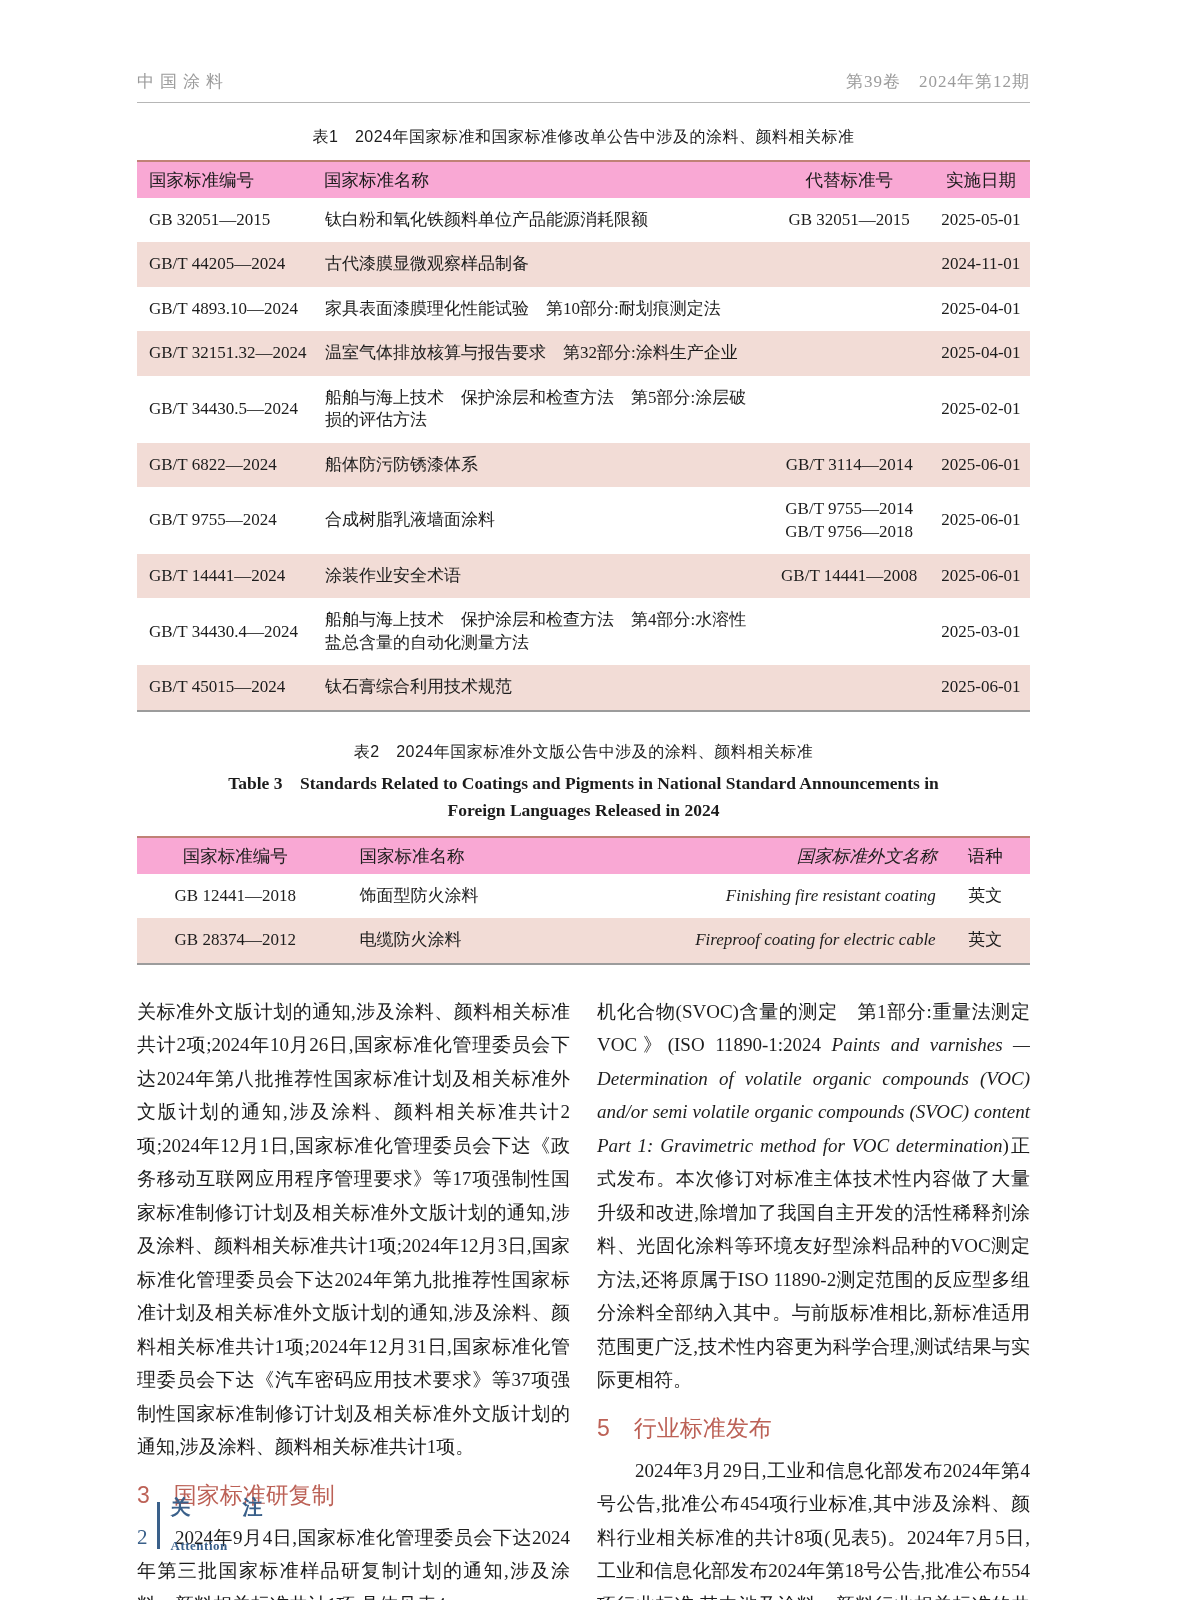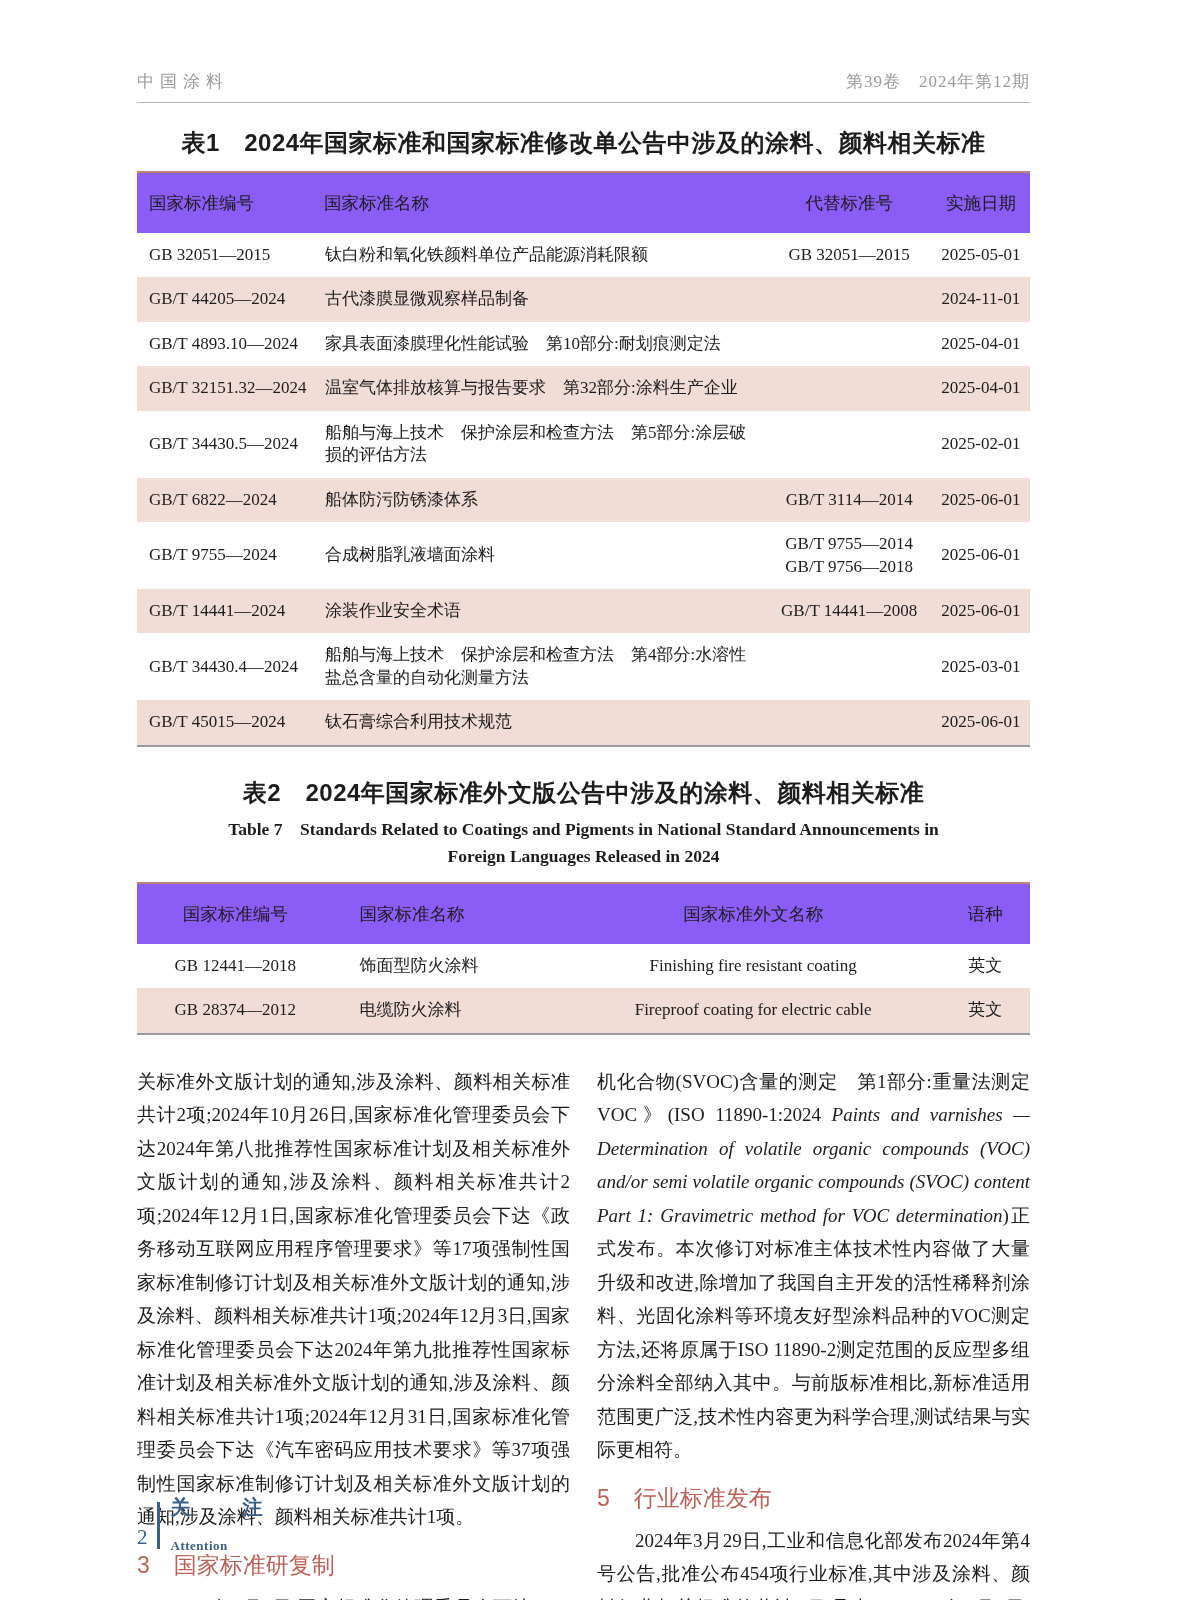--- a/index.html
+++ b/index.html
@@ -11,36 +11,36 @@
     color:#1c1c1c;
   }
   
   .page-header { display:flex; justify-content:space-between; align-items:center;
     color:#9b9b9b; font-size:17px; padding-bottom:9px; border-bottom:1px solid #b6b6b6; }
   .journal-name { letter-spacing:6px; }
   .issue-info { letter-spacing:1px; }
 
   
   .table-title { text-align:center; margin-top:24px; }
-  .tt-zh { font-family:"Liberation Sans","DejaVu Sans",sans-serif; font-weight:bold; font-size:24px; letter-spacing:0.5px; }
+  .tt-zh { font-family:"Liberation Sans","DejaVu Sans",sans-serif; font-weight:normal; font-size:16px; letter-spacing:0.5px; }
   .tt-en { font-weight:bold; font-size:17.5px; line-height:1.55; margin-top:7px; }
 
   
   table { width:100%; border-collapse:collapse; margin-top:12px; font-size:17px; border-bottom:2px solid #9c9c9c; }
-  thead th { background:#8b5cf6; border-top:2px solid #c08176; font-weight:normal;
-    padding:18px 4px; font-size:17.5px; }
+  thead th { background:#f9a8d4; border-top:2px solid #c08176; font-weight:normal;
+    padding:6px 4px; font-size:17.5px; }
   tbody td { padding:11px 5px; line-height:1.32; vertical-align:middle; }
   tbody tr:nth-child(even) { background:#f2dcd6; }
   .t1 .c-code { width:20.5%; text-align:left; padding-left:12px; }
   .t1 .c-name { width:50%; text-align:left; }
   .t1 .c-repl { width:18.5%; text-align:center; white-space:pre-line; }
   .t1 .c-date { width:11%; text-align:center; }
   .t2 .c-code { width:22%; text-align:center; }
   .t2 .c-name { width:26%; text-align:left; padding-left:26px; }
-  .t2 .c-foreign { width:42%; text-align:center; }
+  .t2 .c-foreign { width:42%; text-align:right;font-style:italic; }
   .t2 .c-lang { width:10%; text-align:center; }
 
   
   .columns { display:flex; gap:27px; margin-top:30px; }
   .col { width:433px; font-size:19px; line-height:33.5px; text-align:justify; }
   .col p { margin:0; }
   .col p.ind { text-indent:2em; }
   .sec-heading { font-family:"Liberation Sans","DejaVu Sans",sans-serif; font-weight:normal;
     font-size:23px; color:#bc6156; margin:17px 0 11px; line-height:1.25; text-align:left; }
   .sec-num { margin-right:24px; }
@@ -138,21 +138,21 @@
         <td class="c-name">钛石膏综合利用技术规范</td>
         <td class="c-repl"></td>
         <td class="c-date">2025-06-01</td>
       </tr>
     </tbody>
   </table>
 
   <div class="table-title" style="margin-top:30px;">
     <div class="tt-zh">表2　2024年国家标准外文版公告中涉及的涂料、颜料相关标准</div>
     <div class="tt-en">
-      <div>Table 7　Standards Related to Coatings and Pigments in National Standard Announcements in</div>
+      <div>Table 3　Standards Related to Coatings and Pigments in National Standard Announcements in</div>
       <div>Foreign Languages Released in 2024</div>
     </div>
   </div>
 
   <table class="t2">
     <thead>
       <tr>
         <th class="c-code">国家标准编号</th>
         <th class="c-name">国家标准名称</th>
         <th class="c-foreign">国家标准外文名称</th>

